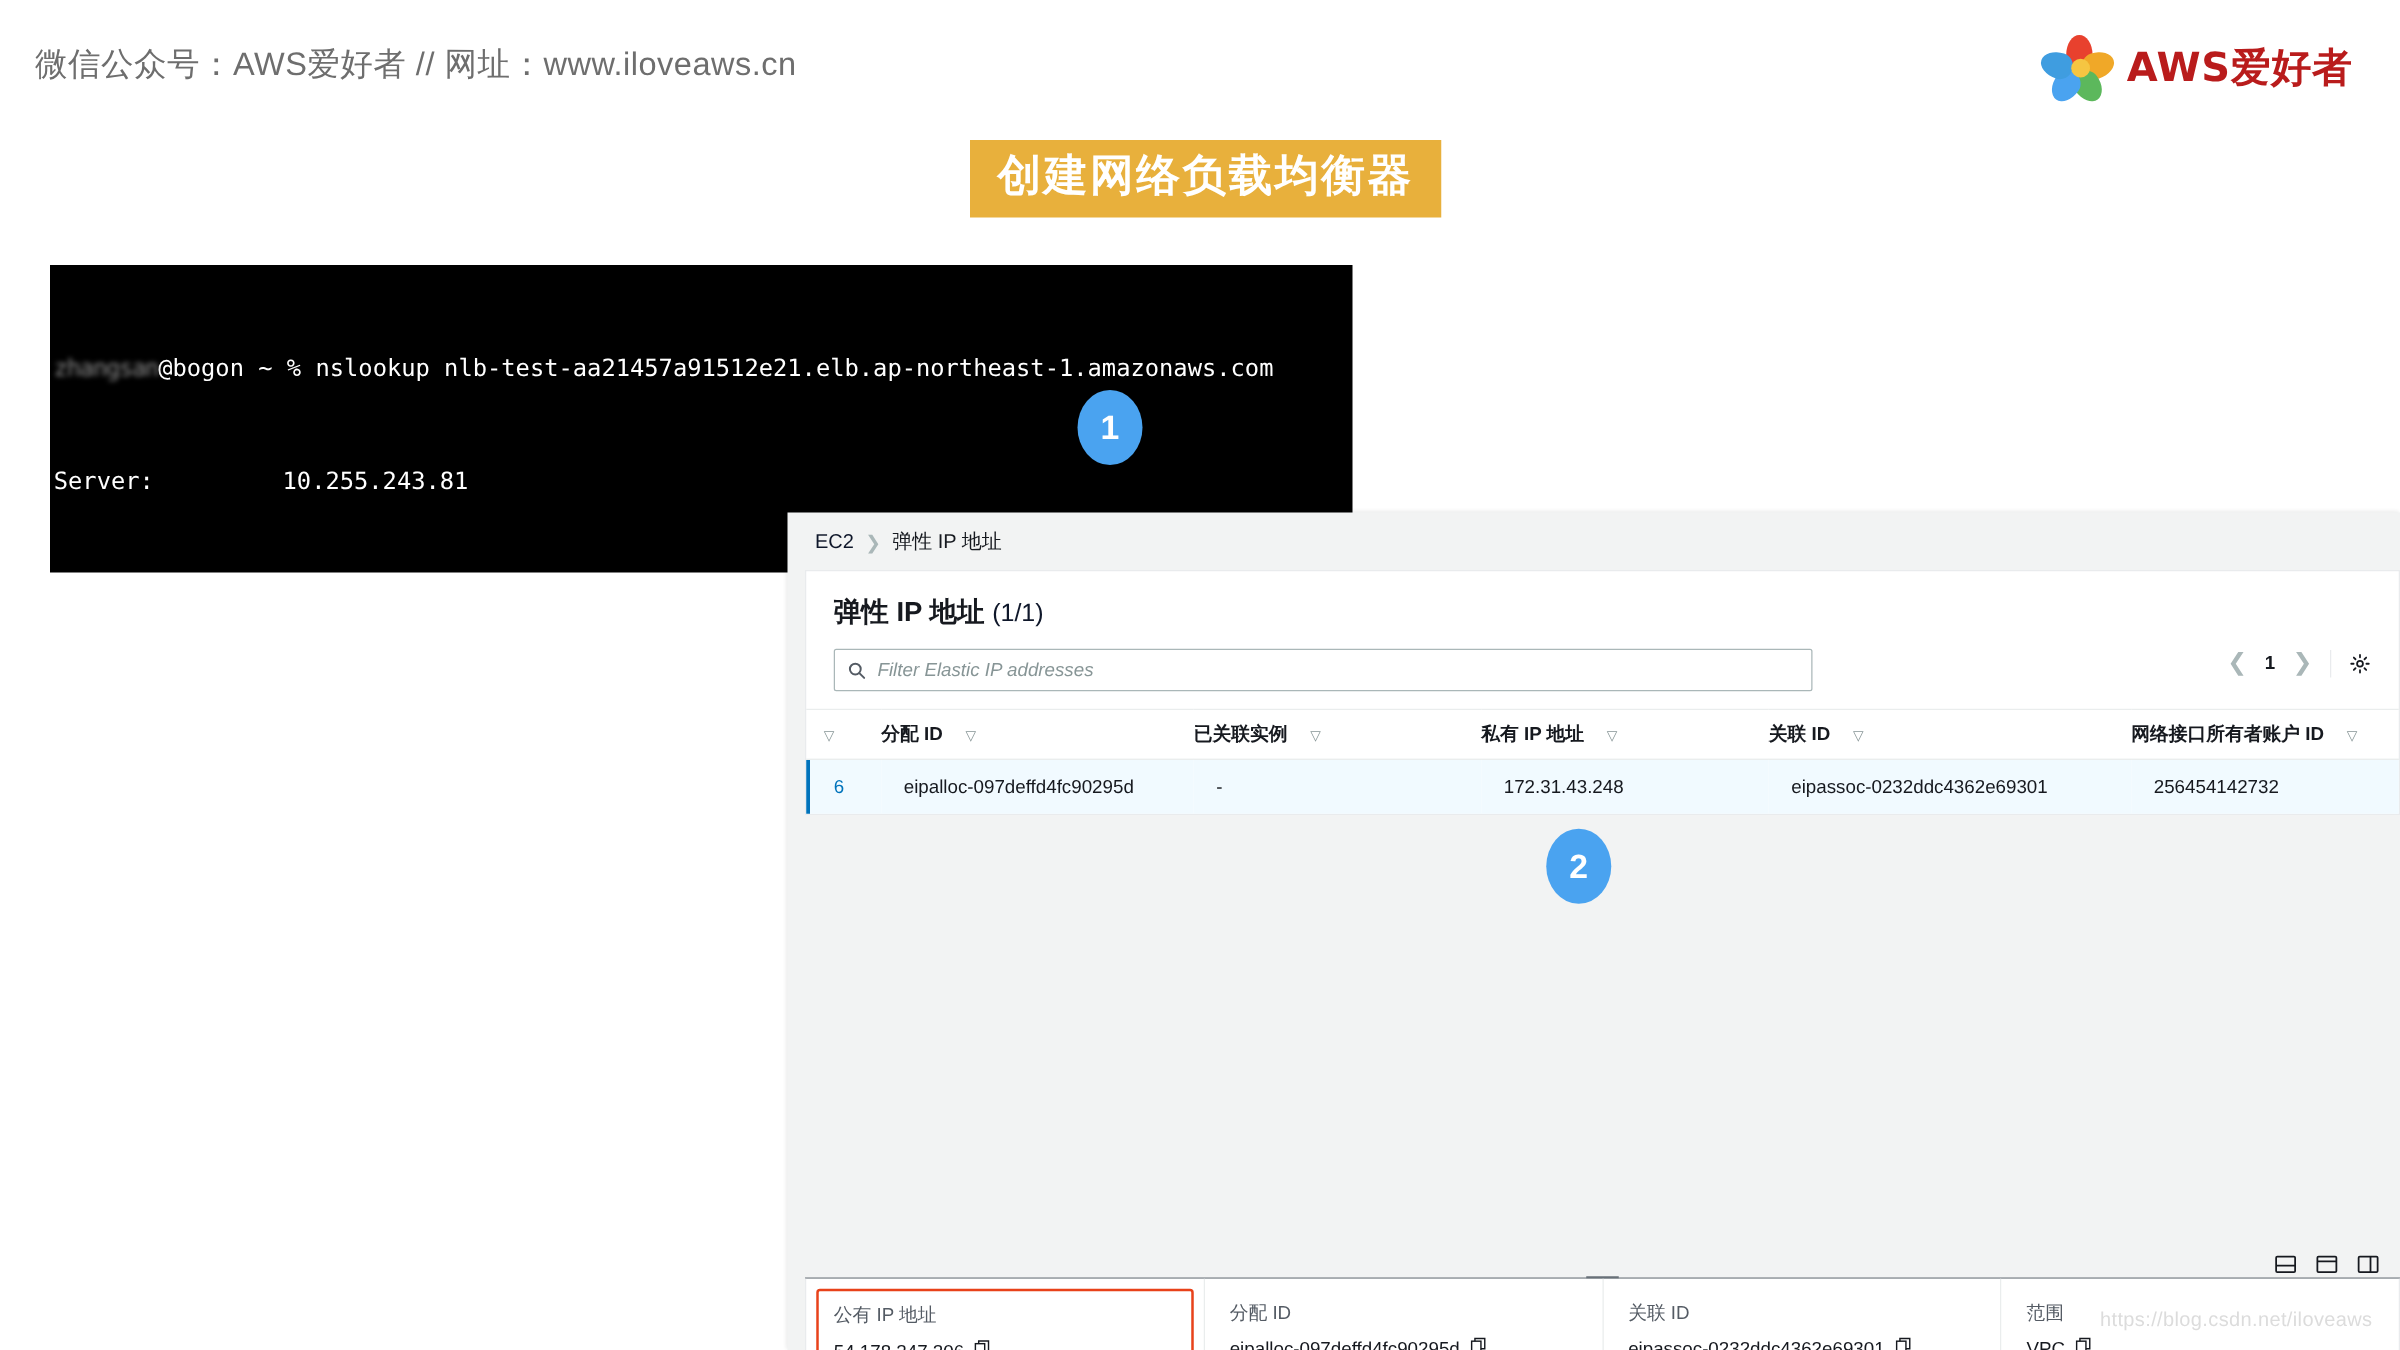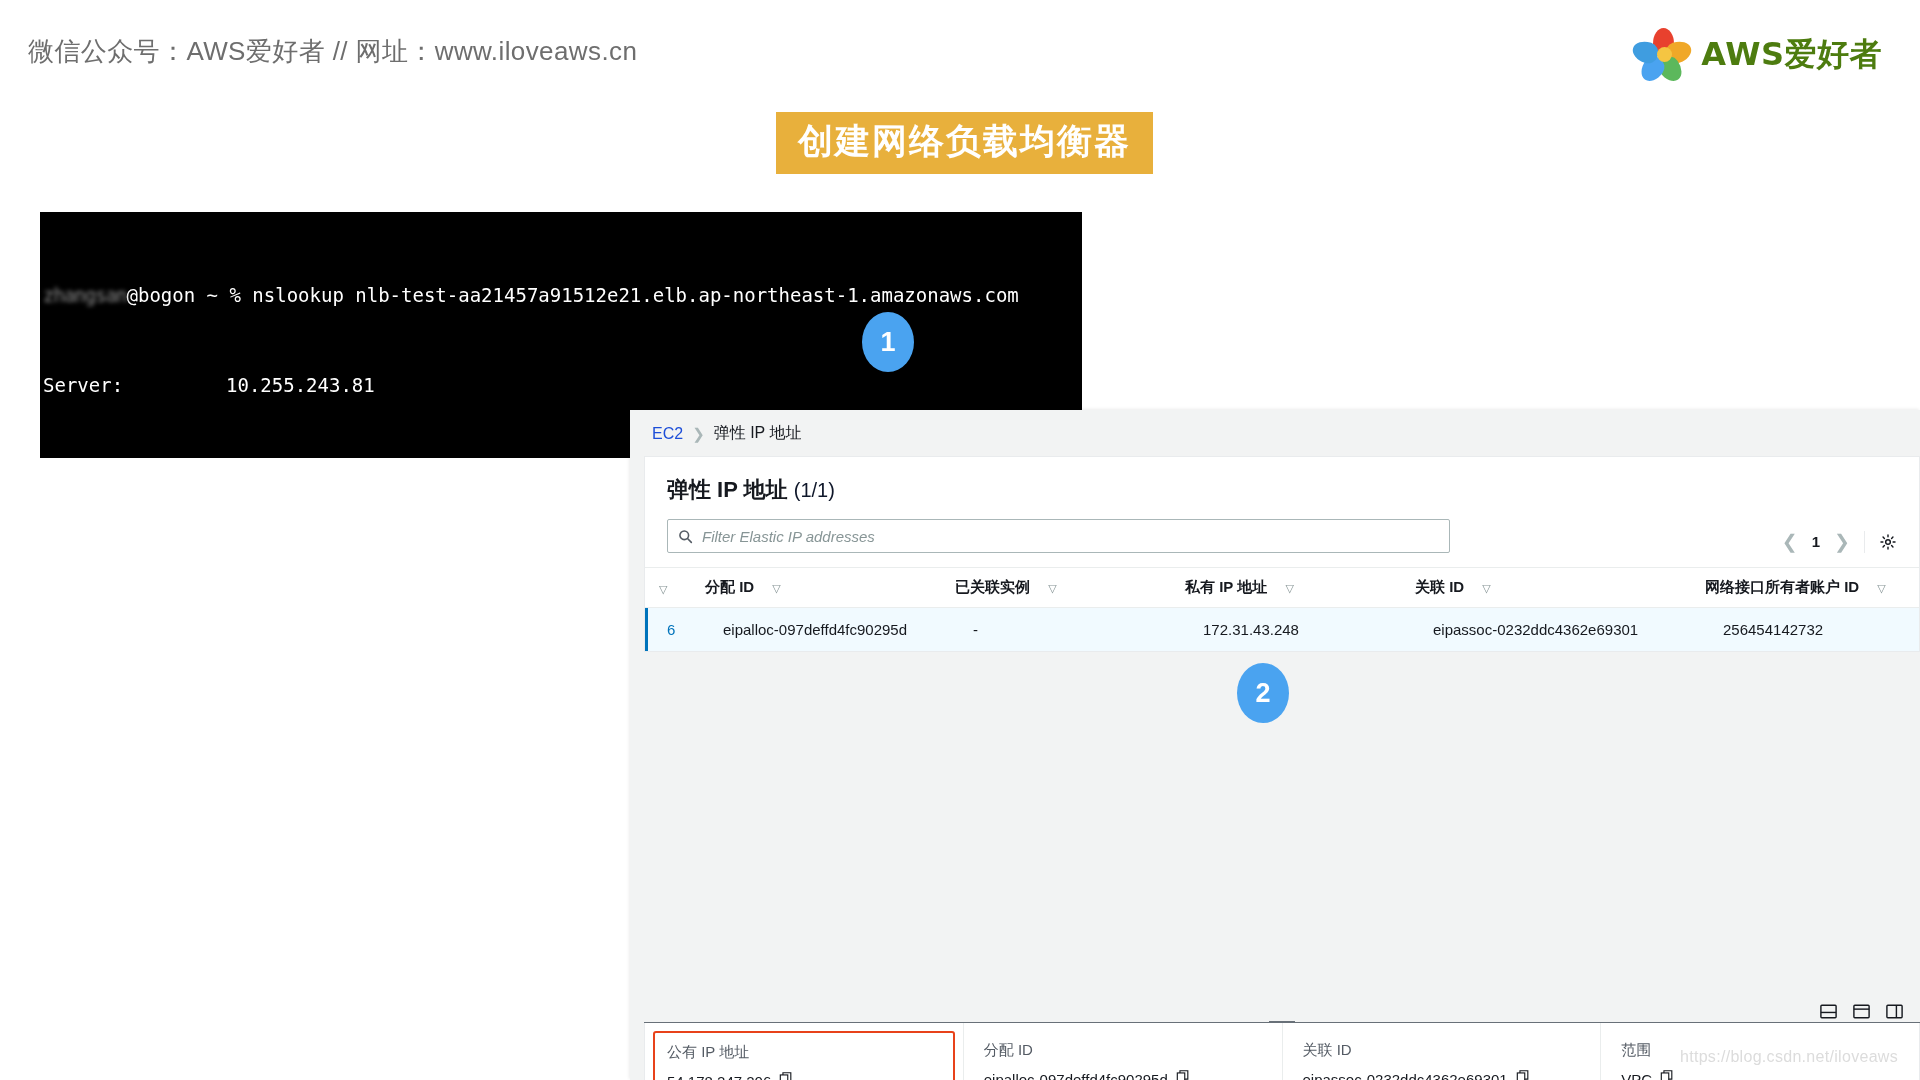--- a/index.html
+++ b/index.html
@@ -44,21 +44,21 @@
   }
   .petal {
     position: absolute;
     width: 21px;
     height: 26px;
     border-radius: 50% 50% 50% 50% / 60% 60% 40% 40%;
   }
   .brand-name {
     font-size: 32px;
     font-weight: bold;
-    color: #4d7c0f;
+    color: #b91c1c;
     letter-spacing: .5px;
     white-space: nowrap;
   }
 
   
   .title-banner {
     position: absolute;
     left: 776px;
     top: 112px;
     padding: 9px 22px 13px 22px;
@@ -126,21 +126,21 @@
     overflow: hidden;
   }
   .breadcrumb {
     display: flex;
     align-items: center;
     gap: 9px;
     padding: 13px 0 0 22px;
     font-size: 16px;
     color: #16191f;
   }
-  .breadcrumb a { color: #1d4ed8; text-decoration: none; }
+  .breadcrumb a { color: #0f172a; text-decoration: none; }
   .bc-sep { color: #aab7b8; font-size: 15px; }
 
   .panel {
     position: absolute;
     left: 14px;
     top: 46px;
     width: 1276px;
     background: #ffffff;
     border: 1px solid #e9ebed;
     box-sizing: border-box;
@@ -182,21 +182,21 @@
   .btn-primary {
     background: #ec7211;
     border-color: #ec7211;
     color: #ffffff;
     padding: 0 18px;
   }
   .caret { font-size: 11px; margin-left: 9px; }
 
   .filter-row {
     display: flex;
-    align-items: flex-end;
+    align-items: flex-start;
     justify-content: space-between;
     padding: 8px 22px 14px 22px;
   }
   .search-box {
     position: relative;
     width: 783px;
     height: 34px;
     border: 1px solid #aab7b8;
     border-radius: 2px;
     background: #ffffff;

